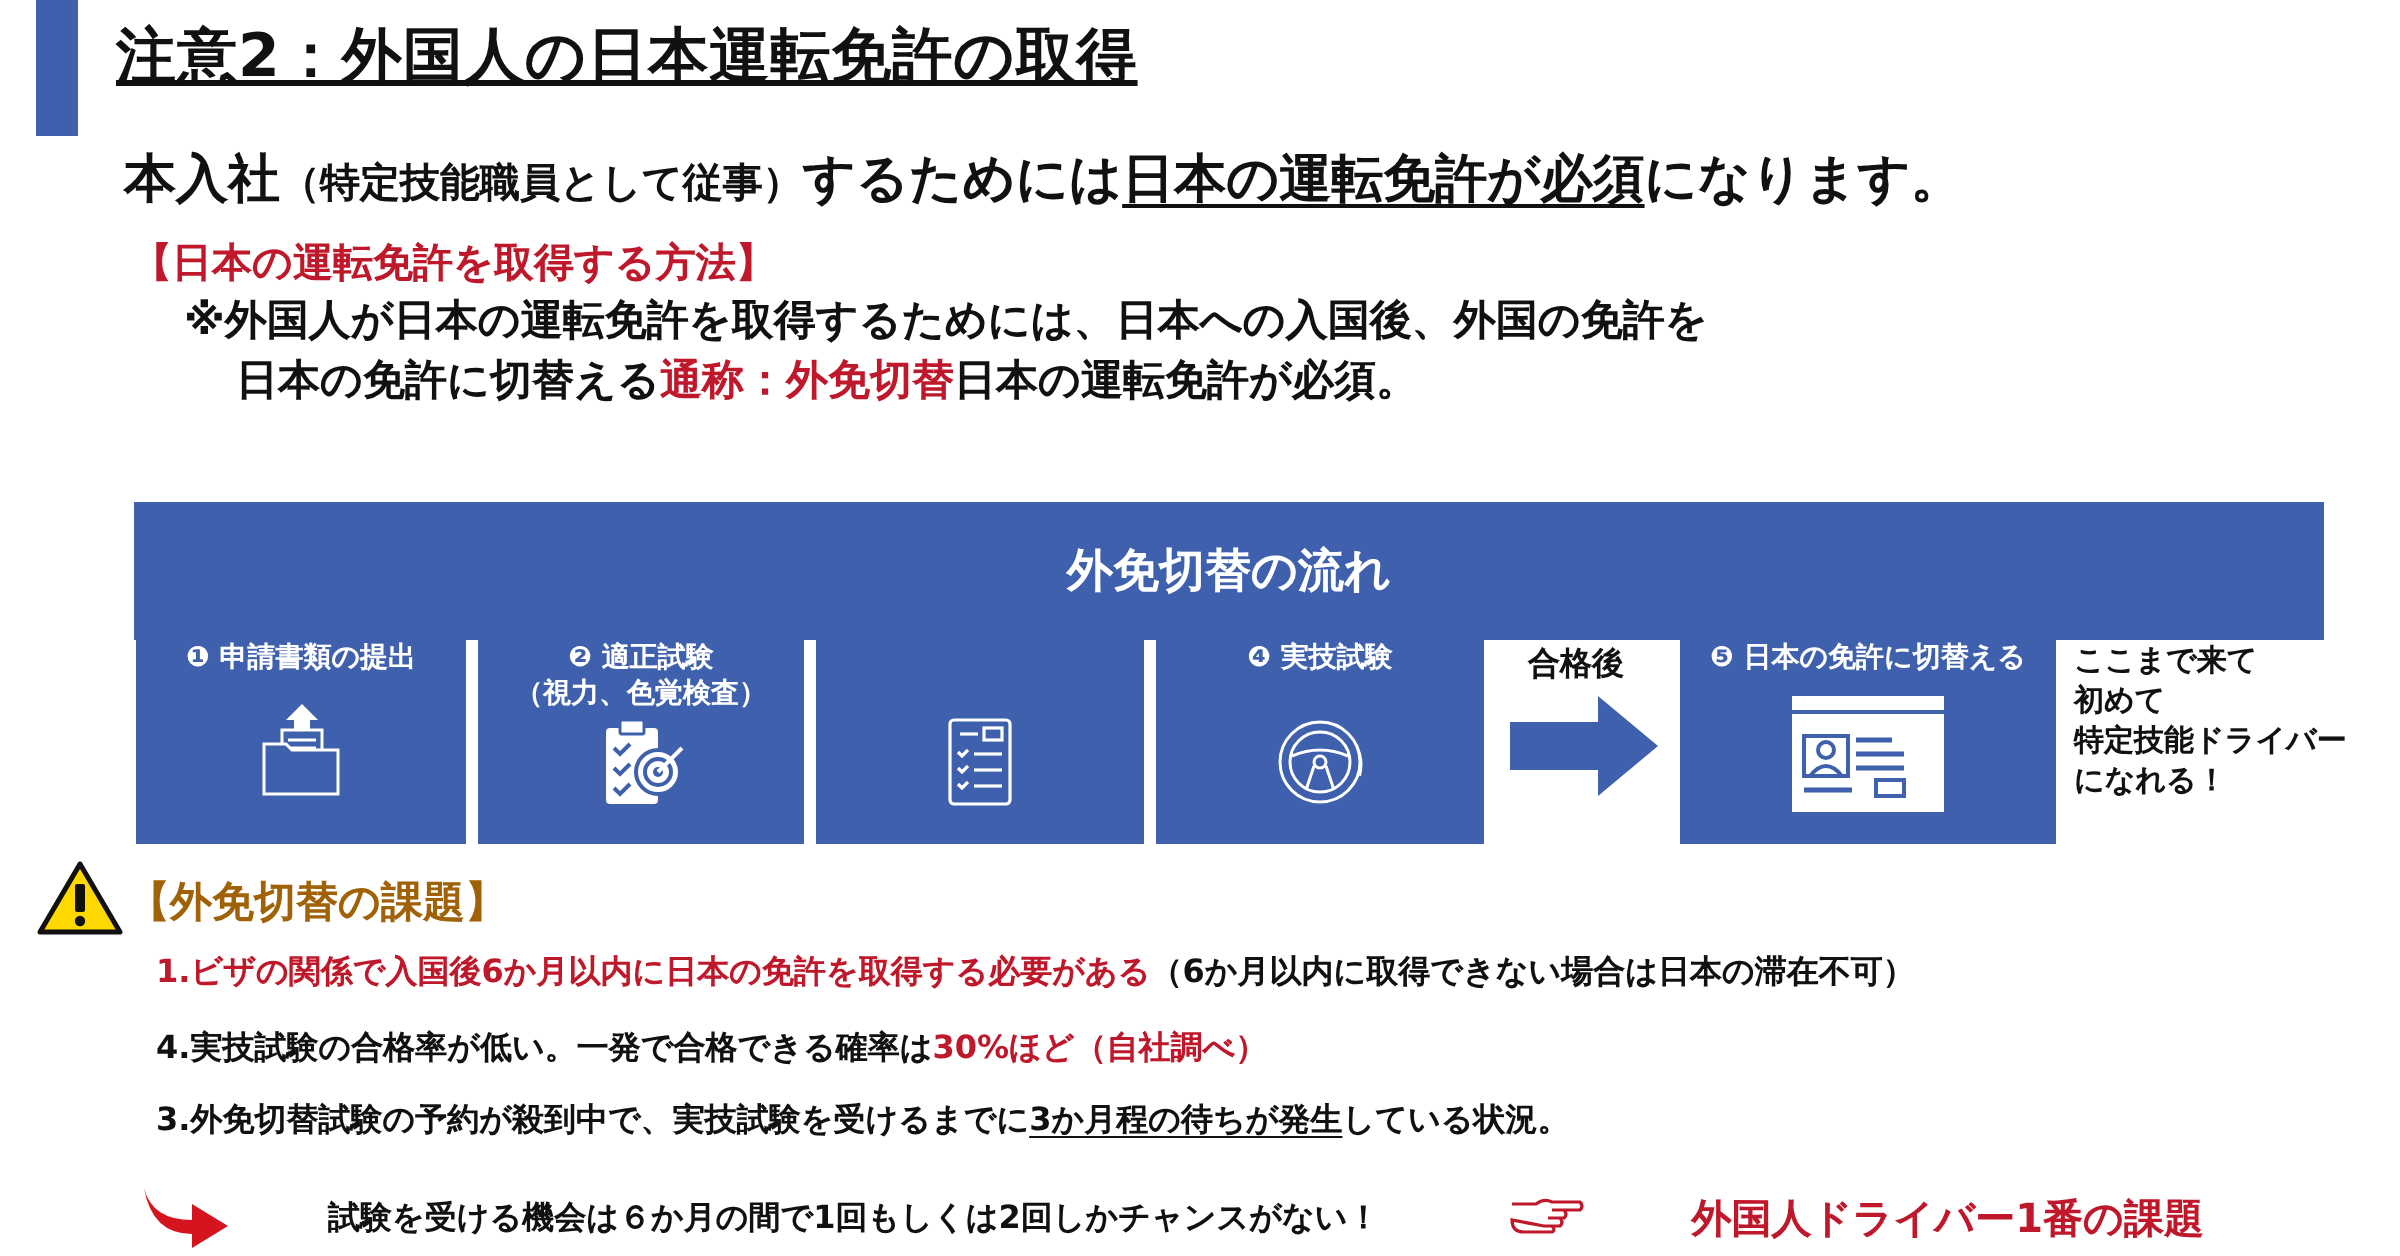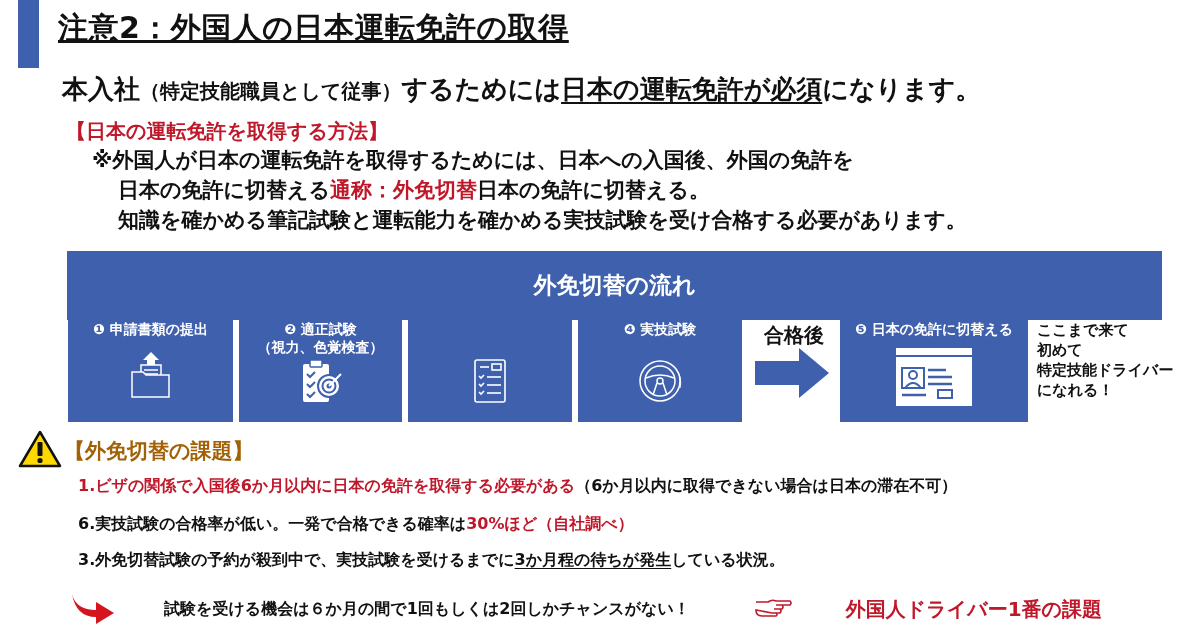--- a/index.html
+++ b/index.html
@@ -17,21 +17,21 @@
   .method-body { position: absolute; left: 92px; top: 145px; font-size: 21px; line-height: 30px; white-space: nowrap; }
   .method-body .indent { padding-left: 26px; }
   .red { color: #c0182b; }
 
   .flow-header { position: absolute; left: 67px; top: 251px; width: 1095px; height: 69px; background: #3e60ad; color: #fff; font-size: 23px; display: flex; align-items: center; justify-content: center; }
 
   .step { position: absolute; top: 308px; height: 114px; background: #3e60ad; color: #fff; text-align: center; }
   .step .label { font-size: 14px; margin-top: 12px; line-height: 18px; white-space: nowrap; }
   .step .icon { position: absolute; left: 50%; transform: translateX(-50%); }
 
-  .arrow-label { position: absolute; left: 764px; top: 322px; font-size: 20px; white-space: nowrap; }
+  .arrow-label { position: absolute; left: 764px; top: 322px; font-size: 16px; white-space: nowrap; }
   .big-arrow { position: absolute; left: 755px; top: 348px; }
 
   .final-note { position: absolute; left: 1037px; top: 320px; font-size: 15px; line-height: 20px; white-space: nowrap; }
 
   .issues-heading { position: absolute; left: 18px; top: 430px; display: flex; align-items: center; }
   .issues-heading .text { font-size: 21px; color: #a16207; margin-left: 2px; }
 
   .issue { position: absolute; left: 78px; font-size: 16px; white-space: nowrap; }
   .issue u { text-decoration: underline; text-underline-offset: 3px; }
 
@@ -47,23 +47,22 @@
 <h1 class="title">注意2：外国人の日本運転免許の取得</h1>
 
 <div class="lead">
   <span>本入社</span><span class="paren">（特定技能職員として従事）</span><span>するためには</span><u>日本の運転免許が必須</u><span>になります。</span>
 </div>
 
 <div class="method-heading">【日本の運転免許を取得する方法】</div>
 <div class="method-body">
   <div>※外国人が日本の運転免許を取得するためには、日本への入国後、外国の免許を</div>
   <div class="indent">
-    <span>日本の免許に切替える</span><span class="red">通称：外免切替</span><span>日本の免許に切替える。</span>
+    <span>日本の免許に切替える</span><span class="red">通称：外免切替</span><span>日本の運転免許が必須。</span>
   </div>
-  <div class="indent">知識を確かめる筆記試験と運転能力を確かめる実技試験を受け合格する必要があります。</div>
 </div>
 
 <div class="flow-header">外免切替の流れ</div>
 
 <div class="step" style="left:68px;width:165px;">
   <div class="label">❶ 申請書類の提出</div>
   <div class="icon" style="top:42px;">
     <svg width="44" height="50" viewBox="0 0 44 50" fill="none" stroke="#fff" stroke-width="1.5">
       <polygon points="22,2 30,10 26,10 26,15 18,15 18,10 14,10" fill="#fff" stroke="none"></polygon>
       <rect x="12" y="15" width="20" height="14" fill="#3e60ad"></rect>
@@ -163,21 +162,21 @@
       <circle cx="22" cy="30.5" r="2.6" fill="#111"></circle>
     </svg>
   </span>
   <span class="text">【外免切替の課題】</span>
 </div>
 
 <div class="issue" style="top:476px;">
   <span class="red">1.ビザの関係で入国後6か月以内に日本の免許を取得する必要がある</span><span>（6か月以内に取得できない場合は日本の滞在不可）</span>
 </div>
 <div class="issue" style="top:514px;">
-  <span>6.実技試験の合格率が低い。一発で合格できる確率は</span><span class="red">30%ほど（自社調べ）</span>
+  <span>4.実技試験の合格率が低い。一発で合格できる確率は</span><span class="red">30%ほど（自社調べ）</span>
 </div>
 <div class="issue" style="top:550px;">
   <span>3.外免切替試験の予約が殺到中で、実技試験を受けるまでに</span><u>3か月程の待ちが発生</u><span>している状況。</span>
 </div>
 
 <div class="bottom">
   <span>
     <svg width="46" height="34" viewBox="0 0 46 34">
       <path d="M2 4 Q6 20 26 20 L26 12 L44 23 L26 34 L26 27 Q6 27 2 4 Z" fill="#d4141e"></path>
     </svg>

